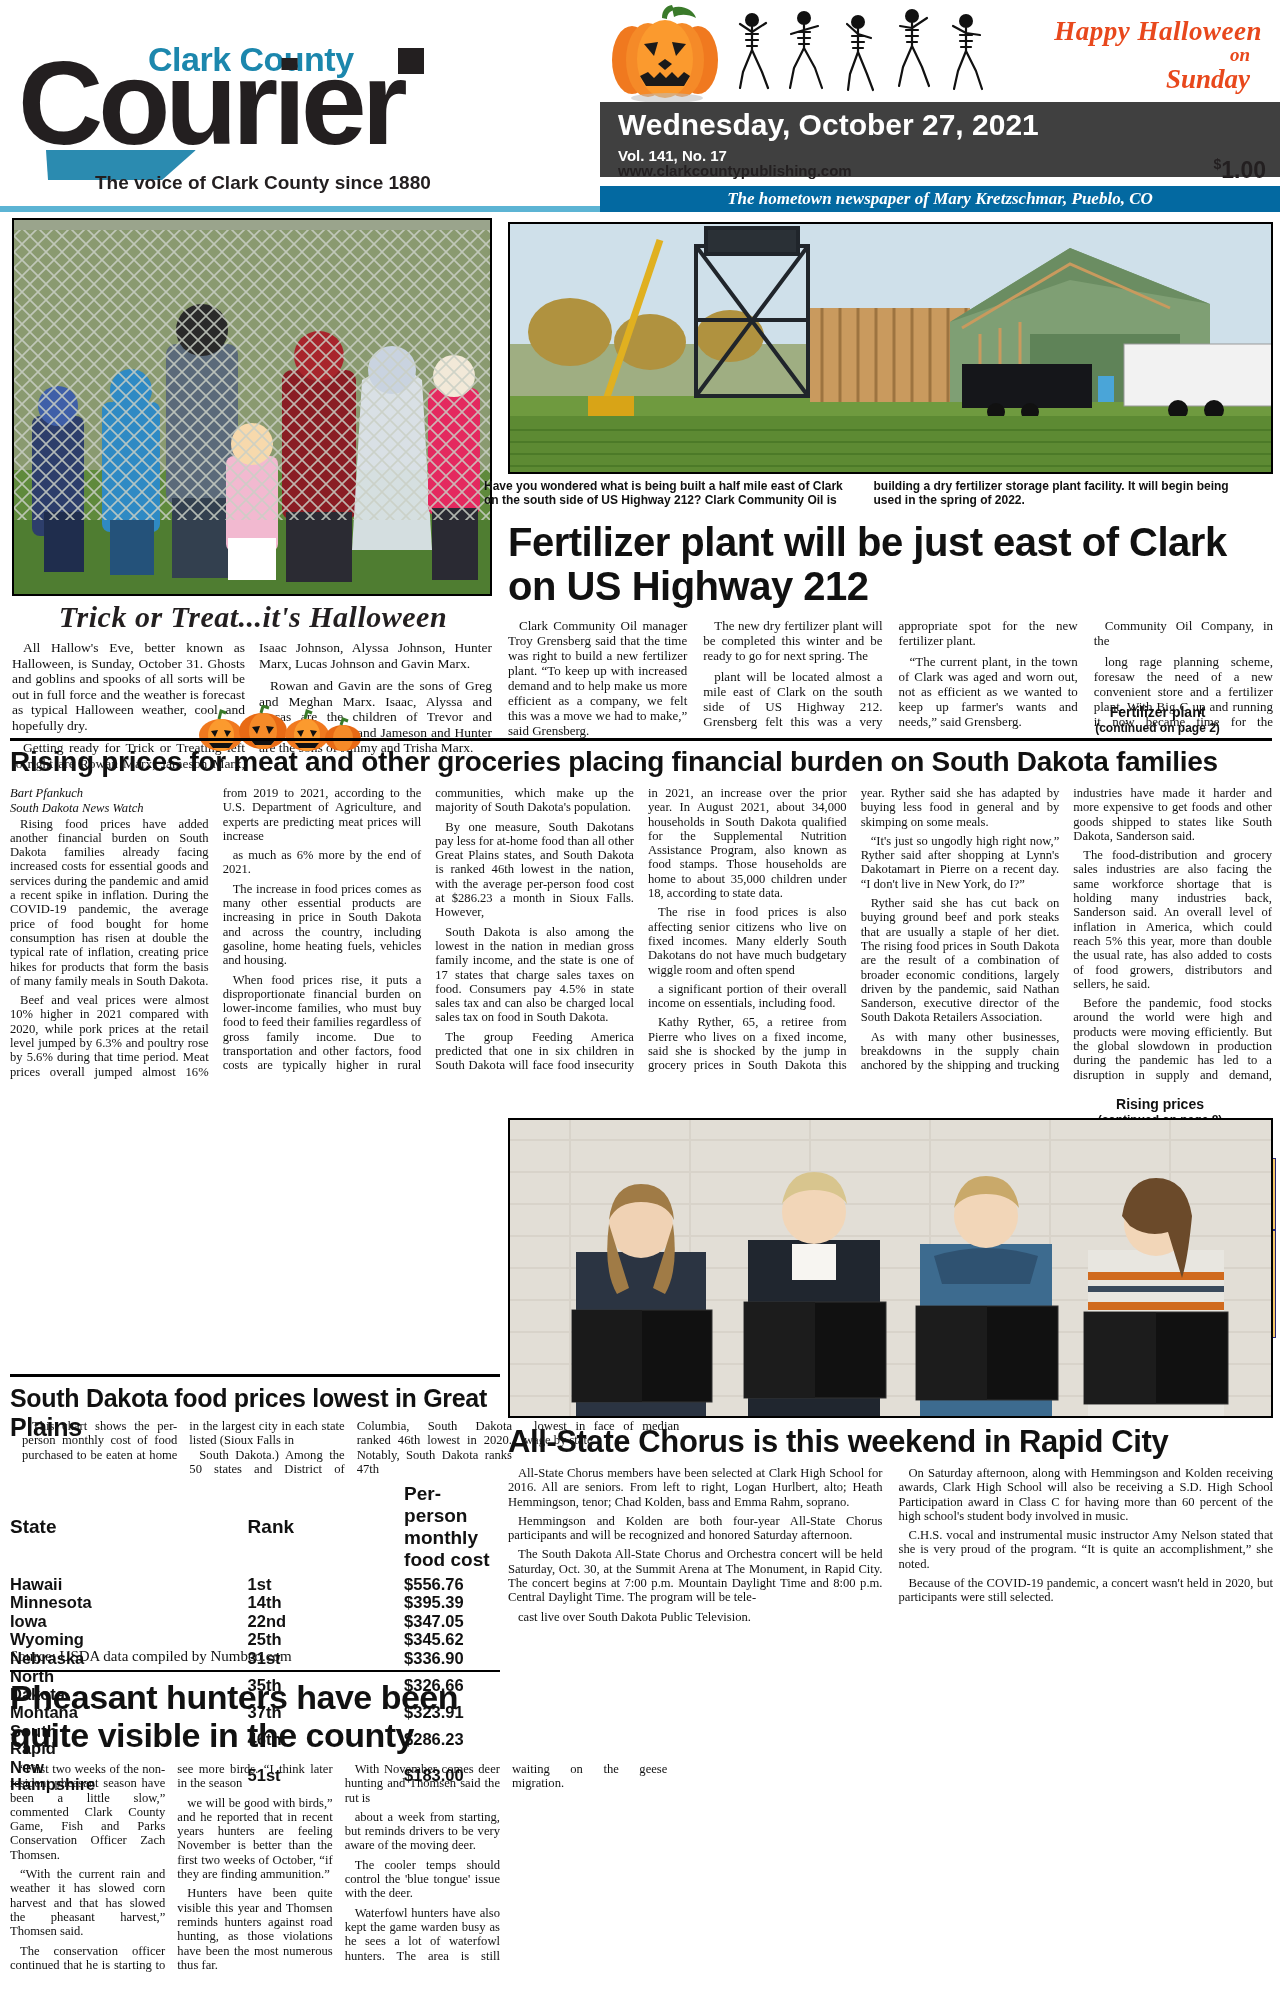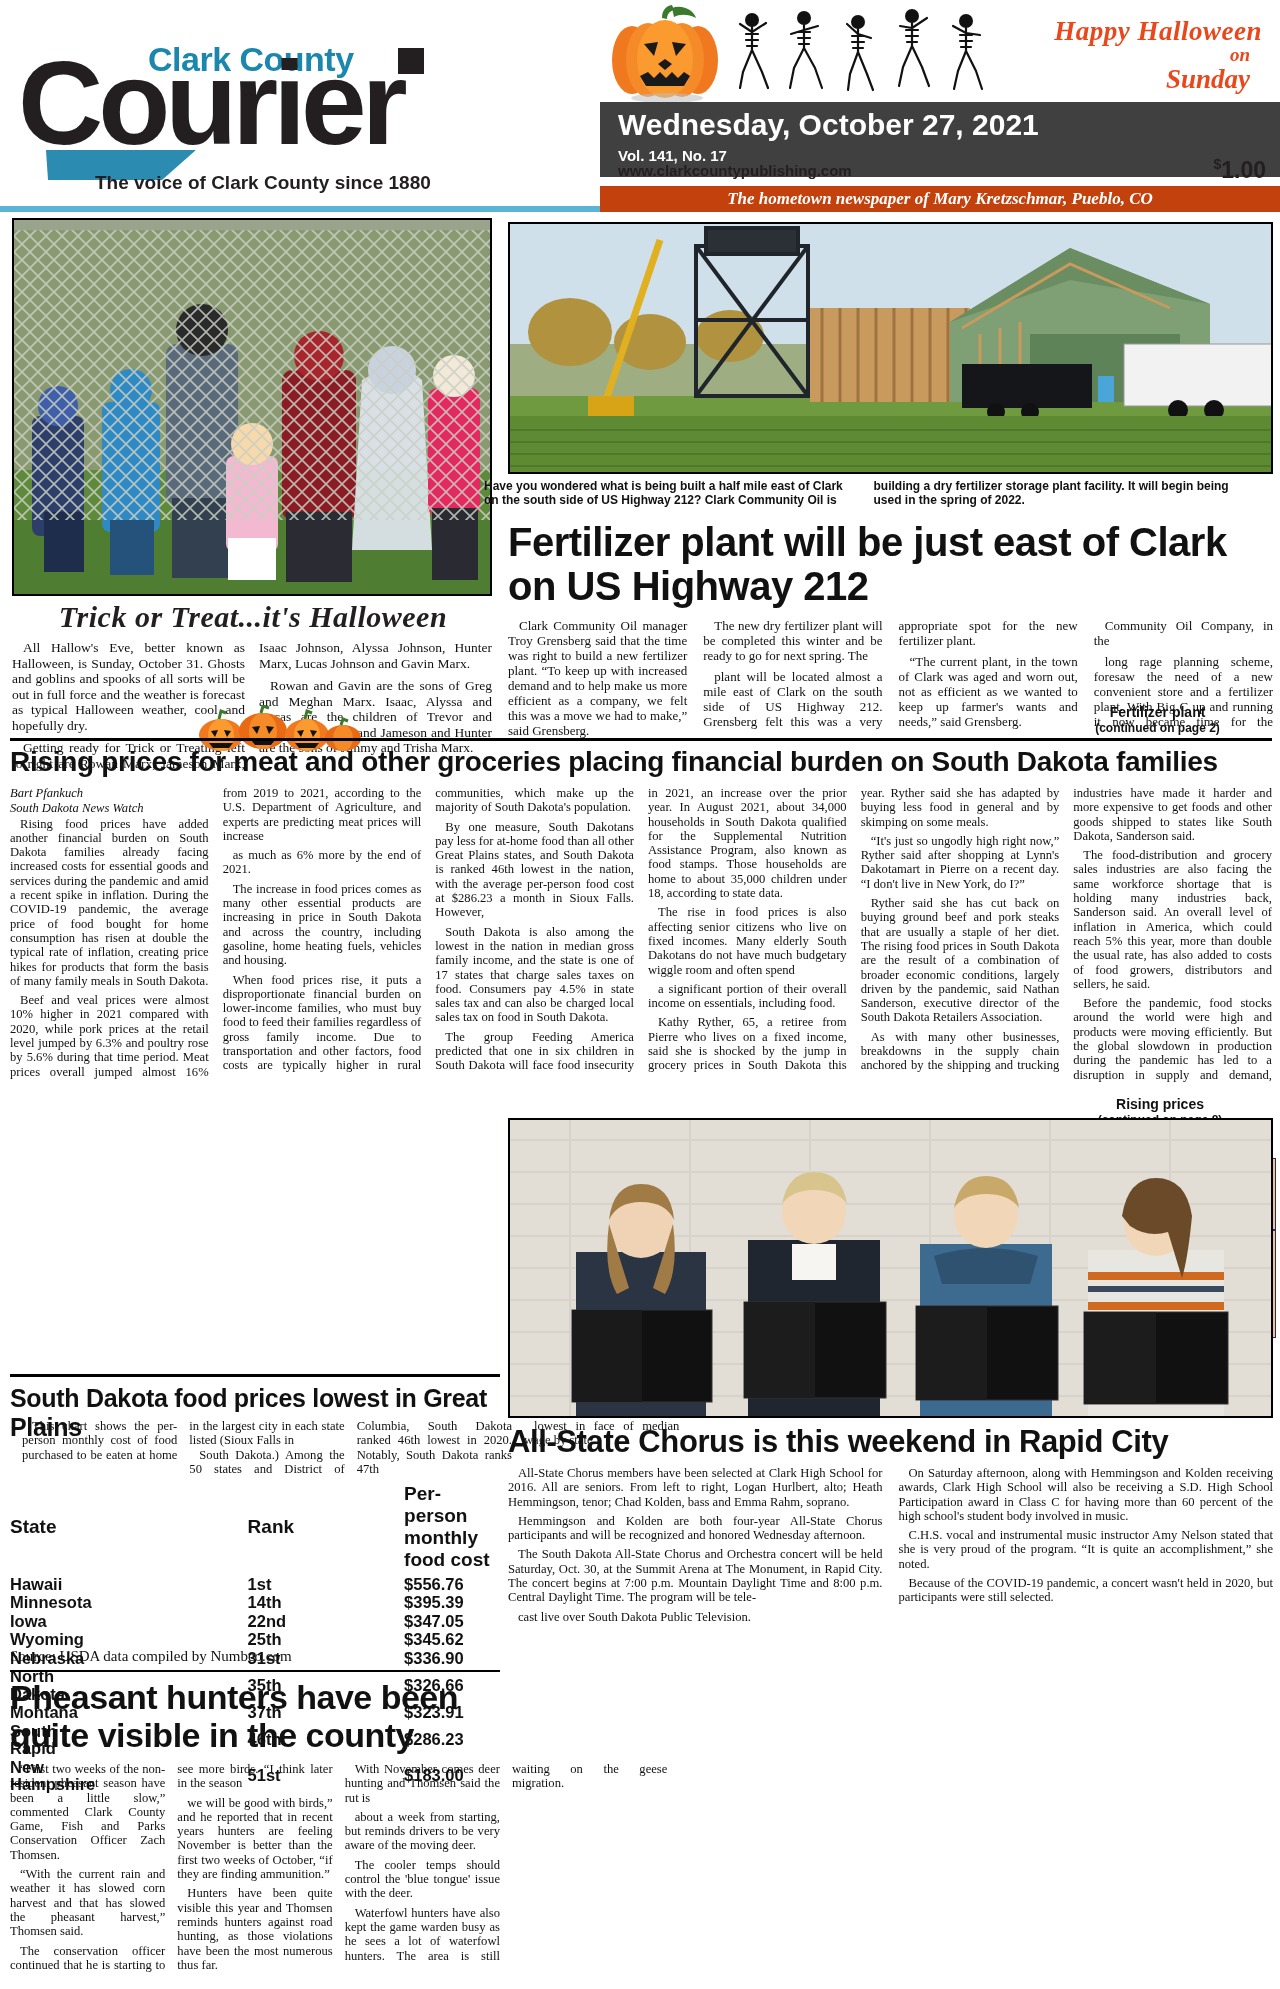--- a/index.html
+++ b/index.html
@@ -85,21 +85,21 @@
     position:absolute; left:18px; top:2px;
     font-family:"Liberation Sans", sans-serif; font-weight:bold; font-size:15px; color:#231f20;
   }
   .price {
     position:absolute; right:14px; top:-4px;
     font-family:"Liberation Sans", sans-serif; font-weight:bold; font-size:23px; color:#231f20;
   }
   .price sup { font-size:14px; vertical-align:super; }
   .hometown {
     position:absolute; left:0px; top:186px; width:680px; height:26px;
-    background:#c2410c; color:#fff;
+    background:#0369a1; color:#fff;
     font-family:"Liberation Serif", serif; font-weight:bold; font-style:italic;
     font-size:17px; text-align:center; line-height:26px;
   }
   .rulebar { position:absolute; left:0; top:206px; width:600px; height:6px; background:#5cb4d4; }
 
   
   .photo-left {
     position:absolute; left:12px; top:218px; width:480px; height:378px;
     border:2px solid #000; overflow:hidden; background:#6a8a4a;
   }
@@ -714,21 +714,21 @@
         <rect x="574" y="192" width="144" height="92" fill="#111" stroke="#333"></rect>
         <rect x="574" y="192" width="72" height="92" fill="#1c1c1c"></rect>
       </g>
     </svg>
   </div>
 
   <div class="chorus-head">All-State Chorus is this weekend in Rapid City</div>
 
   <div class="chorus-cols">
     <p>All-State Chorus members have been selected at Clark High School for 2016.  All are seniors.  From left to right, Logan Hurlbert, alto; Heath Hemmingson, tenor; Chad Kolden, bass and Emma Rahm, soprano.</p>
-    <p>Hemmingson and Kolden are both four-year All-State Chorus participants and will be recognized and honored Wednesday afternoon.</p>
+    <p>Hemmingson and Kolden are both four-year All-State Chorus participants and will be recognized and honored Saturday afternoon.</p>
     <p>The South Dakota All-State Chorus and Orchestra concert will be held Saturday, Oct. 30, at the Summit Arena at The Monument, in Rapid City.  The concert begins at 7:00 p.m. Mountain Daylight Time and 8:00 p.m. Central Daylight Time.  The program will be tele-</p>
     <p>cast live over South Dakota Public Television.</p>
     <p>On Saturday afternoon, along with Hemmingson and Kolden receiving awards, Clark High School will also be receiving a S.D. High School Participation award in Class C for having more than 60 percent of the high school's student body involved in music.</p>
     <p>C.H.S. vocal and instrumental music instructor Amy Nelson stated that she is very proud of the program.  “It is quite an accomplishment,” she noted.</p>
     <p>Because of the COVID-19 pandemic, a concert wasn't held in 2020, but participants were still selected.</p>
   </div>
 
 </div>
 
 </body></html>

